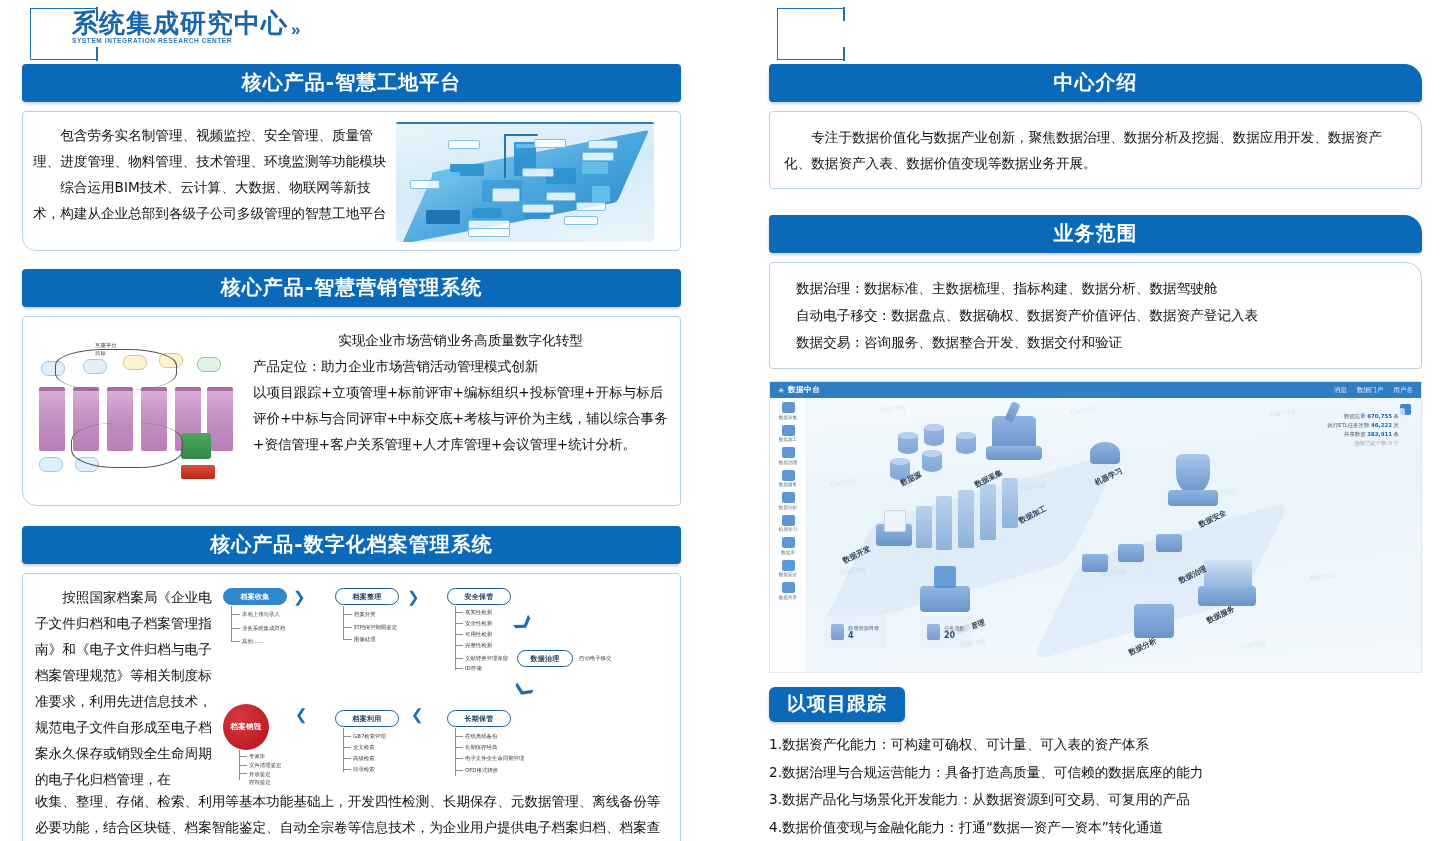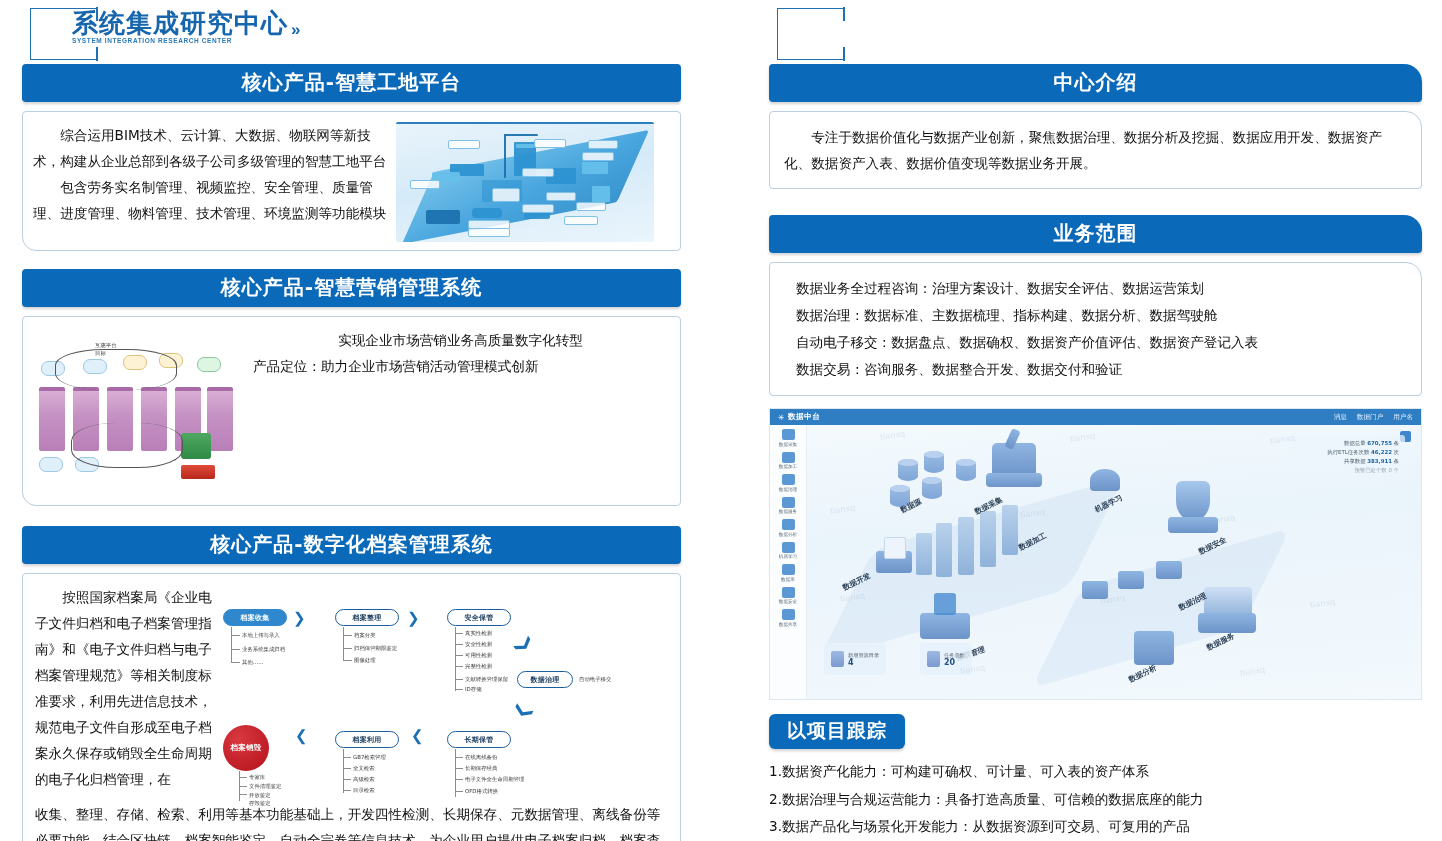--- a/index.html
+++ b/index.html
@@ -139,21 +139,21 @@
   .redtruck{
     position:absolute;width:34px;height:14px;border-radius:2px;
     background:linear-gradient(180deg,#e04b3a 0%,#b7291c 100%);
   }
   .lnk{position:absolute;border:1px solid #333;border-radius:40%;}
 
   
   .p3{padding:10px 14px 12px 12px;}
   .p3-top{display:flex;}
   .p3-txt{width:182px;flex:0 0 182px;}
-  .p3-img{flex:1;position:relative;height:200px;margin-top:21px;}
+  .p3-img{flex:1;position:relative;height:200px;}
   .p3-bottom{margin-top:-4px;}
 
   .node{
     position:absolute;border:1.2px solid #1b5e9e;border-radius:9px;
     background:#fff;color:#17395c;font-size:7px;font-weight:bold;
     display:flex;align-items:center;justify-content:center;
     height:15px;letter-spacing:.3px;
     font-family:"DejaVu Sans",sans-serif;
   }
   .node.fill{background:#2f88cd;color:#fff;border-color:#2f88cd;}
@@ -288,22 +288,22 @@
           <span class="brand-cn">系统集成研究中心</span><span class="brand-chev">»</span>
         </div>
         <div class="brand-en">SYSTEM INTEGRATION RESEARCH CENTER</div>
       </div>
     </div>
 
     <div class="bar">核心产品-智慧工地平台</div>
     <div class="card">
       <div class="p1">
         <div class="p1-txt body-txt">
+          <div class="indent">包含劳务实名制管理、视频监控、安全管理、质量管理、进度管理、物料管理、技术管理、环境监测等功能模块</div>
           <div class="indent">综合运用BIM技术、云计算、大数据、物联网等新技术，构建从企业总部到各级子公司多级管理的智慧工地平台</div>
-          <div class="indent">包含劳务实名制管理、视频监控、安全管理、质量管理、进度管理、物料管理、技术管理、环境监测等功能模块</div>
         </div>
         <div class="p1-img">
           <div class="illus site-illus">
             <div class="site-ground"></div>
 
             <div class="blk" style="left:118px;top:18px;width:22px;height:34px;"></div>
             <div class="blk lt" style="left:120px;top:20px;width:18px;height:4px;"></div>
             <div class="blk dk" style="left:108px;top:10px;width:2px;height:44px;"></div>
             <div class="blk dk" style="left:108px;top:10px;width:34px;height:2px;"></div>
             <div class="blk" style="left:54px;top:40px;width:34px;height:12px;"></div>
@@ -355,20 +355,21 @@
             <div class="grn" style="left:150px;top:106px;"></div>
             <div class="redtruck" style="left:150px;top:138px;"></div>
             <div class="lnk" style="left:24px;top:22px;width:120px;height:40px;border-bottom:none;border-color:#555;"></div>
             <div class="lnk" style="left:40px;top:96px;width:110px;height:44px;border-top:none;border-color:#555;"></div>
             <div class="tree" style="left:64px;top:14px;">互惠平台<br>目标</div>
           </div>
         </div>
         <div class="p2-txt body-txt">
           <div style="text-align:center;">实现企业市场营销业务高质量数字化转型</div>
           <div style="text-align:left;">产品定位：助力企业市场营销活动管理模式创新</div>
+          <div>以项目跟踪+立项管理+标前评审+编标组织+投标管理+开标与标后评价+中标与合同评审+中标交底+考核与评价为主线，辅以综合事务+资信管理+客户关系管理+人才库管理+会议管理+统计分析。</div>
         </div>
       </div>
     </div>
 
     <div class="bar" style="margin-top:20px;">核心产品-数字化档案管理系统</div>
     <div class="card">
       <div class="p3">
         <div class="p3-top">
           <div class="p3-txt body-txt">
             <div class="indent">按照国家档案局《企业电子文件归档和电子档案管理指南》和《电子文件归档与电子档案管理规范》等相关制度标准要求，利用先进信息技术，规范电子文件自形成至电子档案永久保存或销毁全生命周期的电子化归档管理，在</div>
@@ -464,21 +465,20 @@
     </div>
 
     <div class="bar r-right">中心介绍</div>
     <div class="card tr">
       <div class="r-card body-txt indent">专注于数据价值化与数据产业创新，聚焦数据治理、数据分析及挖掘、数据应用开发、数据资产化、数据资产入表、数据价值变现等数据业务开展。</div>
     </div>
 
     <div class="bar r-right" style="margin-top:26px;">业务范围</div>
     <div class="card tr">
       <div class="r-card" style="padding-left:26px;">
-        <div class="body-txt biz-line">数据业务全过程咨询：治理方案设计、数据安全评估、数据运营策划</div>
         <div class="body-txt biz-line">数据治理：数据标准、主数据梳理、指标构建、数据分析、数据驾驶舱</div>
         <div class="body-txt biz-line">自动电子移交：数据盘点、数据确权、数据资产价值评估、数据资产登记入表</div>
         <div class="body-txt biz-line">数据交易：咨询服务、数据整合开发、数据交付和验证</div>
       </div>
     </div>
 
     <div class="dash">
       <div class="dash-top">
         <div class="dash-logo">
           <span>✳</span>

